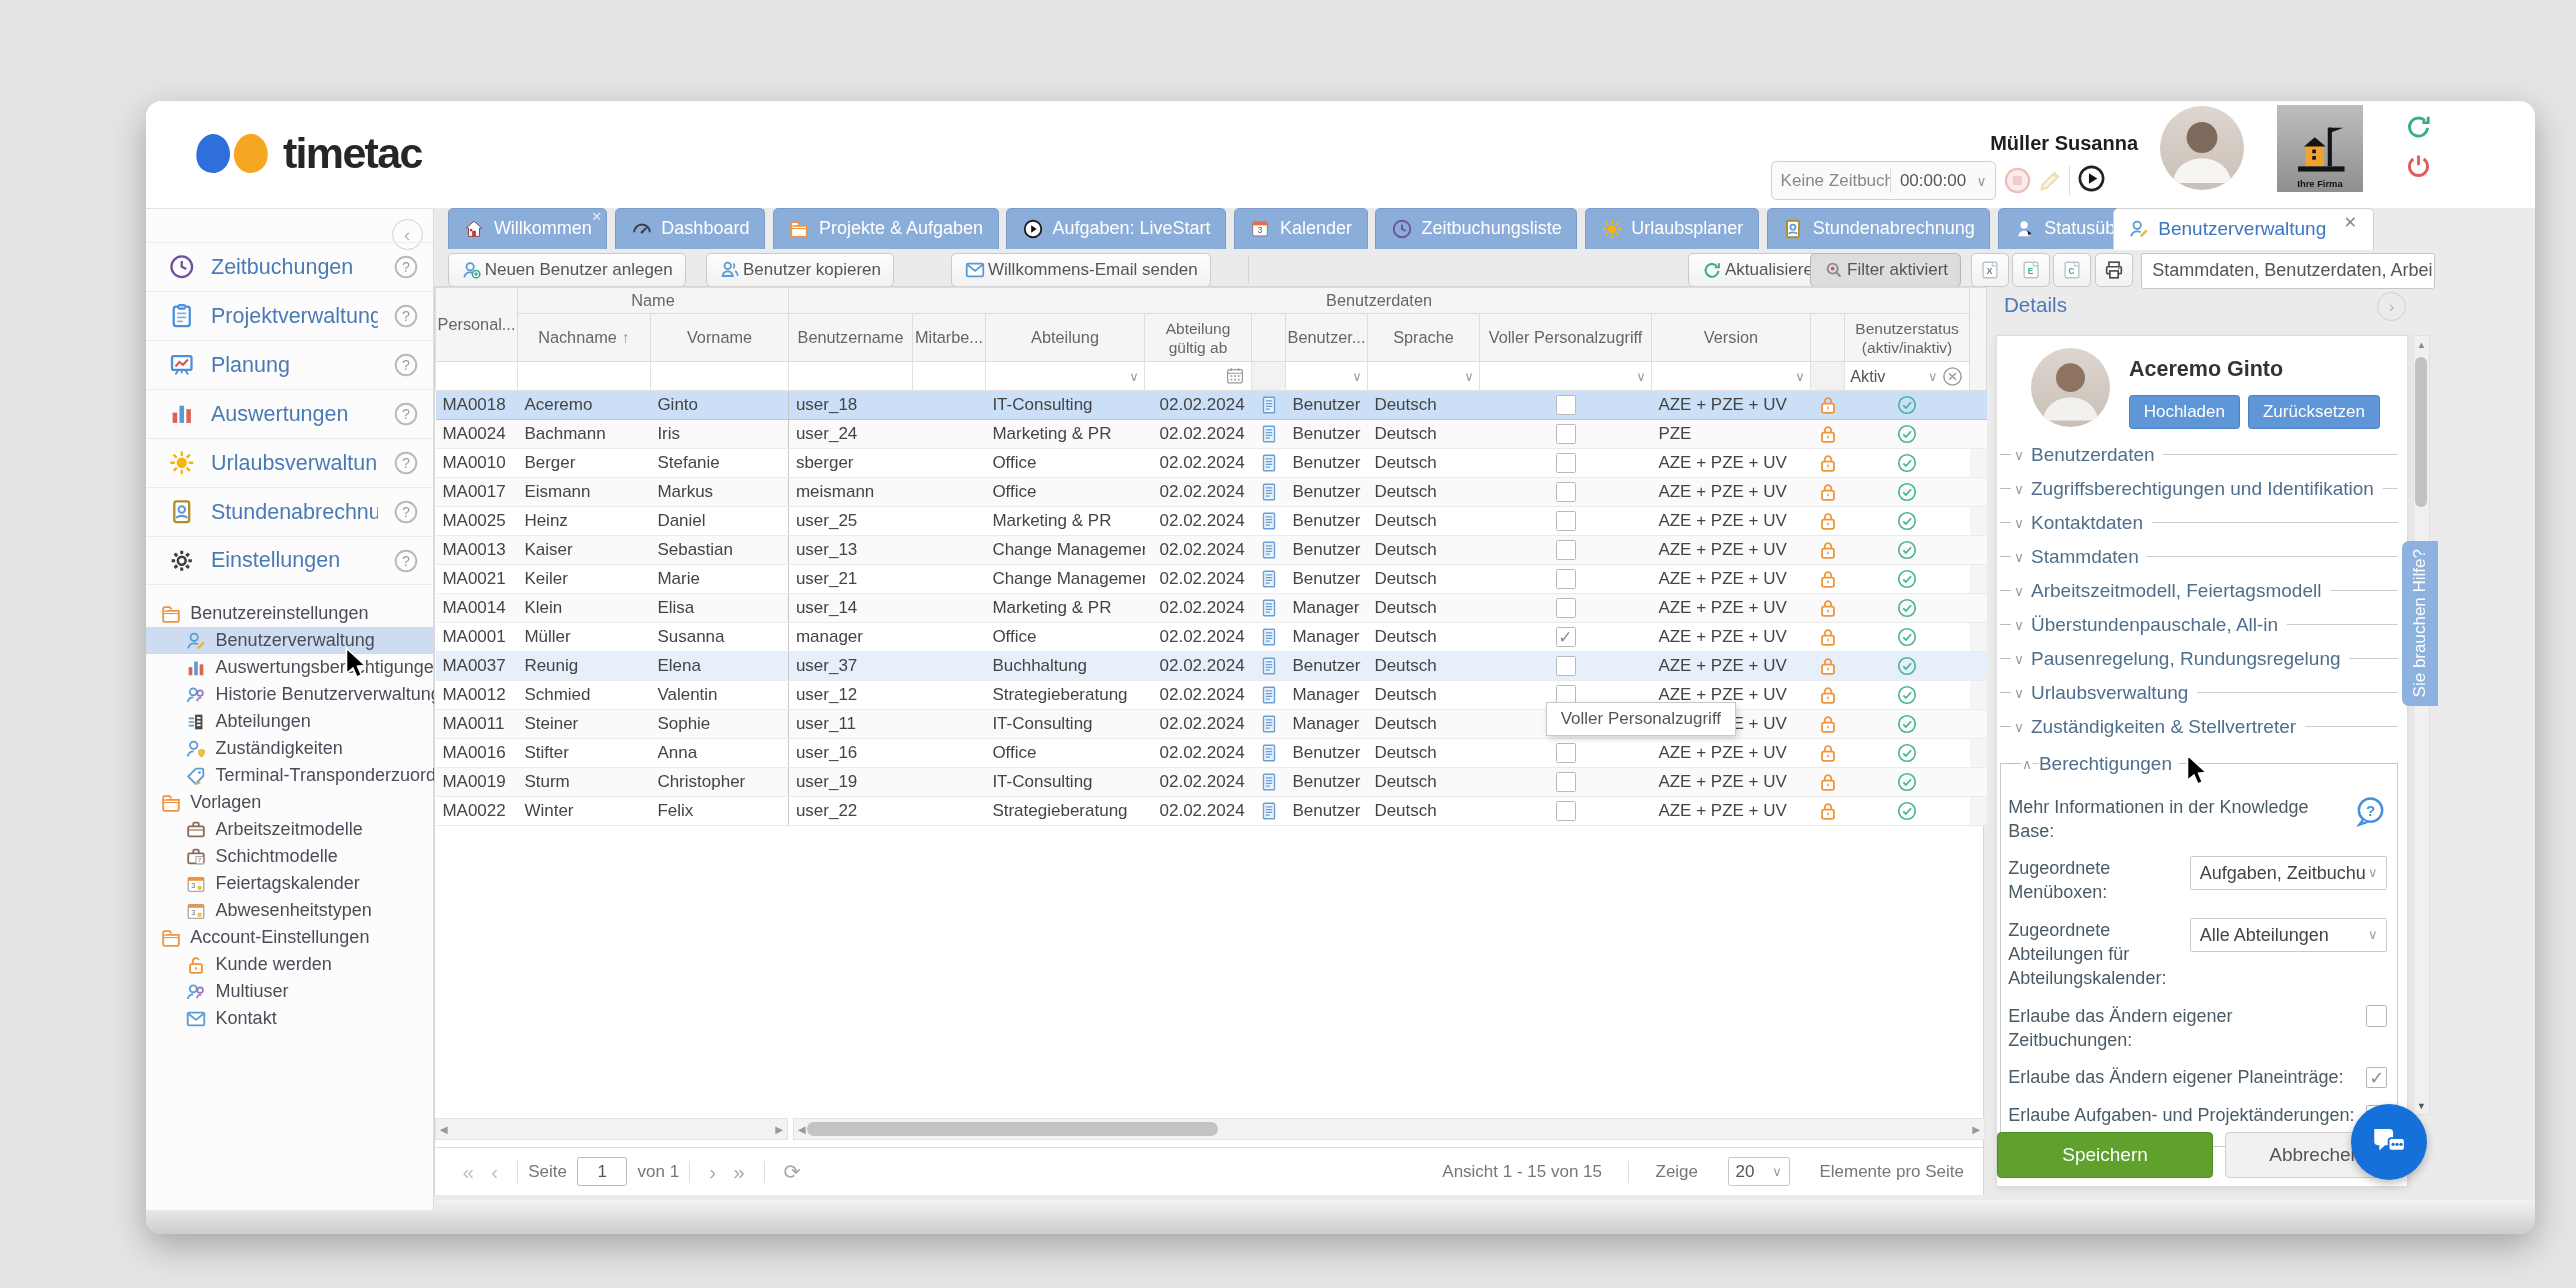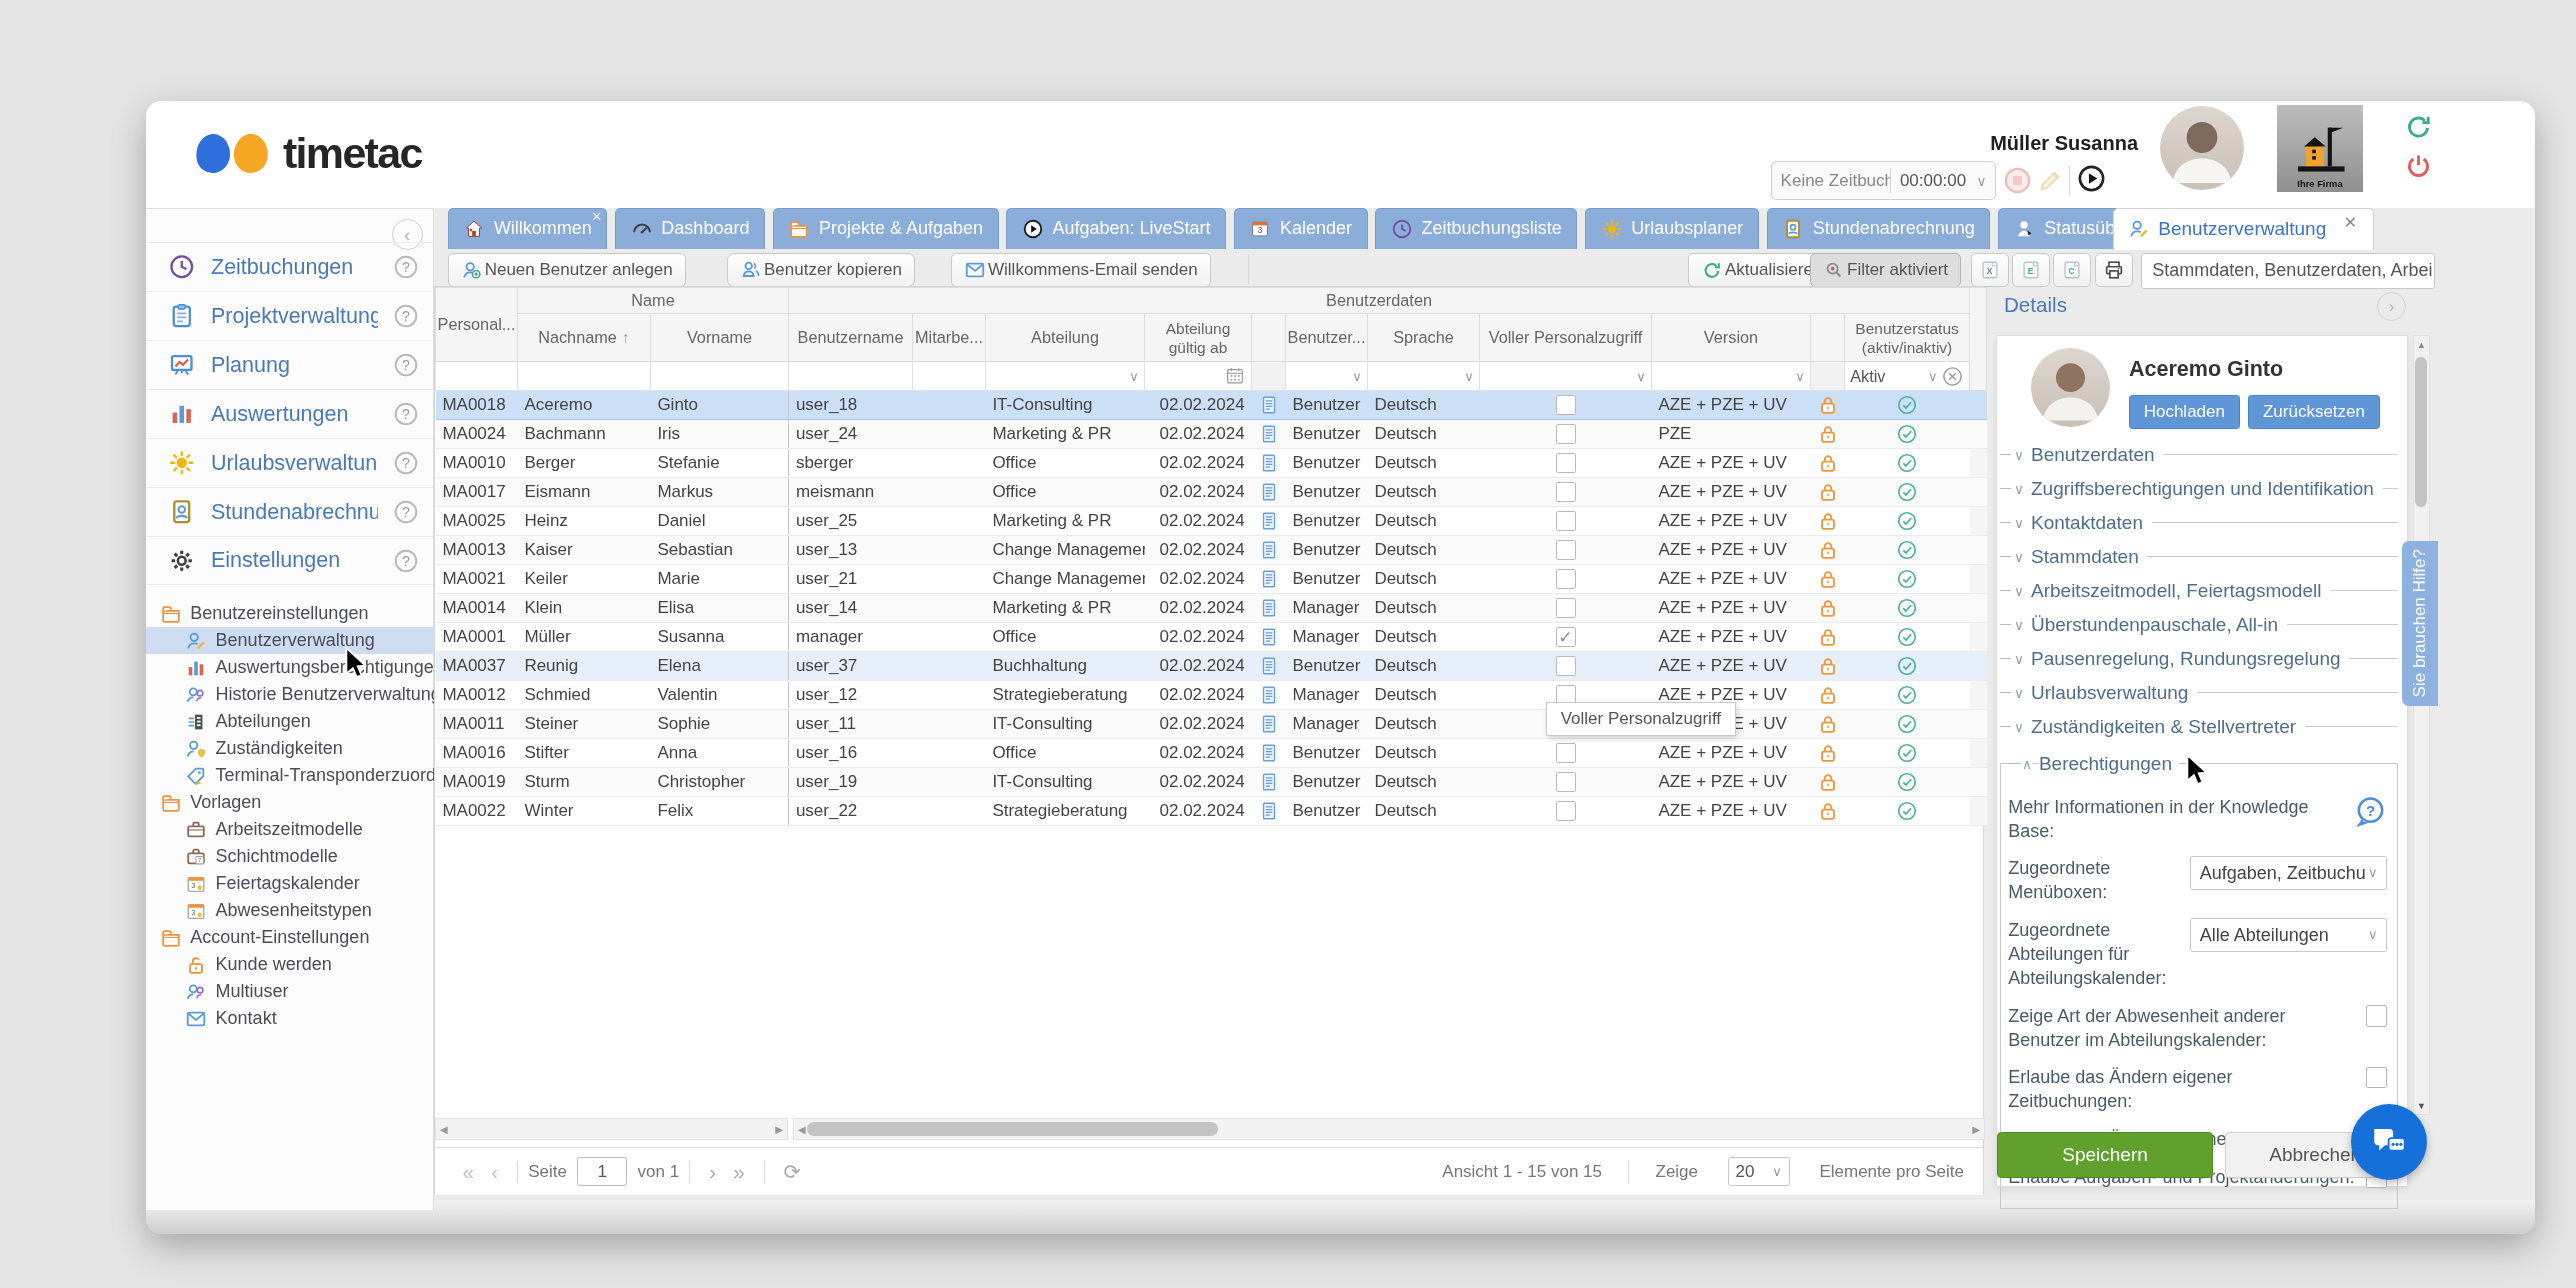--- a/index.html
+++ b/index.html
@@ -50,21 +50,21 @@
   .tab{height:41px;background:#8badda;border:0.9px solid #7b9cc9;border-bottom:none;border-radius:5.2px 5.2px 0 0;display:flex;align-items:center;gap:8.6px;padding:0 14.6px;color:#fff;font-size:18px;position:relative;white-space:nowrap;}
   .ticn{width:22px;height:22px;flex:none;}
   .tabx{display:none;}
   .tabx.show{display:block;position:absolute;top:0;right:4.3px;font-size:13px;color:#e3ecf8;}
   .tab-active{position:absolute;left:1679px;top:1.7px;height:42px;background:#fff;border:0.9px solid #d2d2d2;border-bottom:none;border-radius:5.2px 5.2px 0 0;display:flex;align-items:center;gap:8.6px;padding:0 15.5px 0 13.7px;color:#3a76c4;font-size:19px;z-index:5;white-space:nowrap;}
   .tabx2{color:#8a8a8a;font-size:16.3px;margin-left:8.6px;transform:translateY(-6.9px);}
   
   .toolbar{position:absolute;left:288px;top:149px;height:39px;width:2014px;}
   .tbtn{position:absolute;top:2.6px;height:34px;background:linear-gradient(#fefefe,#f1f1f1);border:0.9px solid #c9c9c9;border-radius:5.2px;display:inline-flex;align-items:center;gap:2px;padding:0 12px;font-size:17px;color:#555;white-space:nowrap;}
   .bicn{width:22px;height:22px;flex:none;}
-  .tb1{left:13.7px;} .tb2{left:293px;border-radius:7px;} .tb3{left:517px;}
+  .tb1{left:13.7px;} .tb2{left:272px;} .tb3{left:517px;}
   .tbsep{position:absolute;top:5.2px;width:0.9px;height:29px;background:#d5d5d5;}
   .tb-refresh{left:1231px;margin-left:23px;} .tb-filter{left:1376px;background:#dddddd;border-color:#b5b5b5;}
   .tbico{width:38px;height:34px;padding:0;justify-content:center;}
   .ti1{left:1537px;} .ti2{left:1578px;} .ti3{left:1619px;} .ti4{left:1661px;}
   .viewdrop{position:absolute;left:1707px;top:2.6px;width:294px;height:36px;background:#fff;border:0.9px solid #c6c6c6;border-radius:2.6px;display:flex;align-items:center;padding:0 10.3px;font-size:18px;color:#555;white-space:nowrap;overflow:hidden;}
   .vd-chev{margin-left:auto;color:#999;font-size:14.6px;}
   
   .mainwhite{position:absolute;left:288px;top:185px;width:1550px;height:909px;background:#fff;border:0.9px solid #d6d6d6;}
   table.tbl{border-collapse:collapse;table-layout:fixed;width:1550px;font-size:17px;color:#444;}
   .tbl thead th{background:#f5f5f5;font-weight:normal;color:#666;font-size:16.3px;border:0.9px solid #dcdcdc;text-align:center;overflow:hidden;}
@@ -1405,24 +1405,20 @@
       </div>
       <div class="prow">
         <div class="plabel">Zugeordnete Abteilungen für Abteilungskalender:</div>
         <div class="psel">
           <span>Alle Abteilungen</span>
             <span class="fchev">∨</span>
         </div>
       </div>
       <div>
 
-          <div class="prow">
-            <div class="plabel">Zeige Art der Abwesenheit anderer Benutzer im Abteilungskalender:</div>
-            <span class="pcb"></span>
-          </div>
 
           <div class="prow">
             <div class="plabel">Erlaube das Ändern eigener Zeitbuchungen:</div>
             <span class="pcb"></span>
           </div>
 
           <div class="prow">
             <div class="plabel">Erlaube das Ändern eigener Planeinträge:</div>
             <span class="pcb checked"></span>
           </div>

